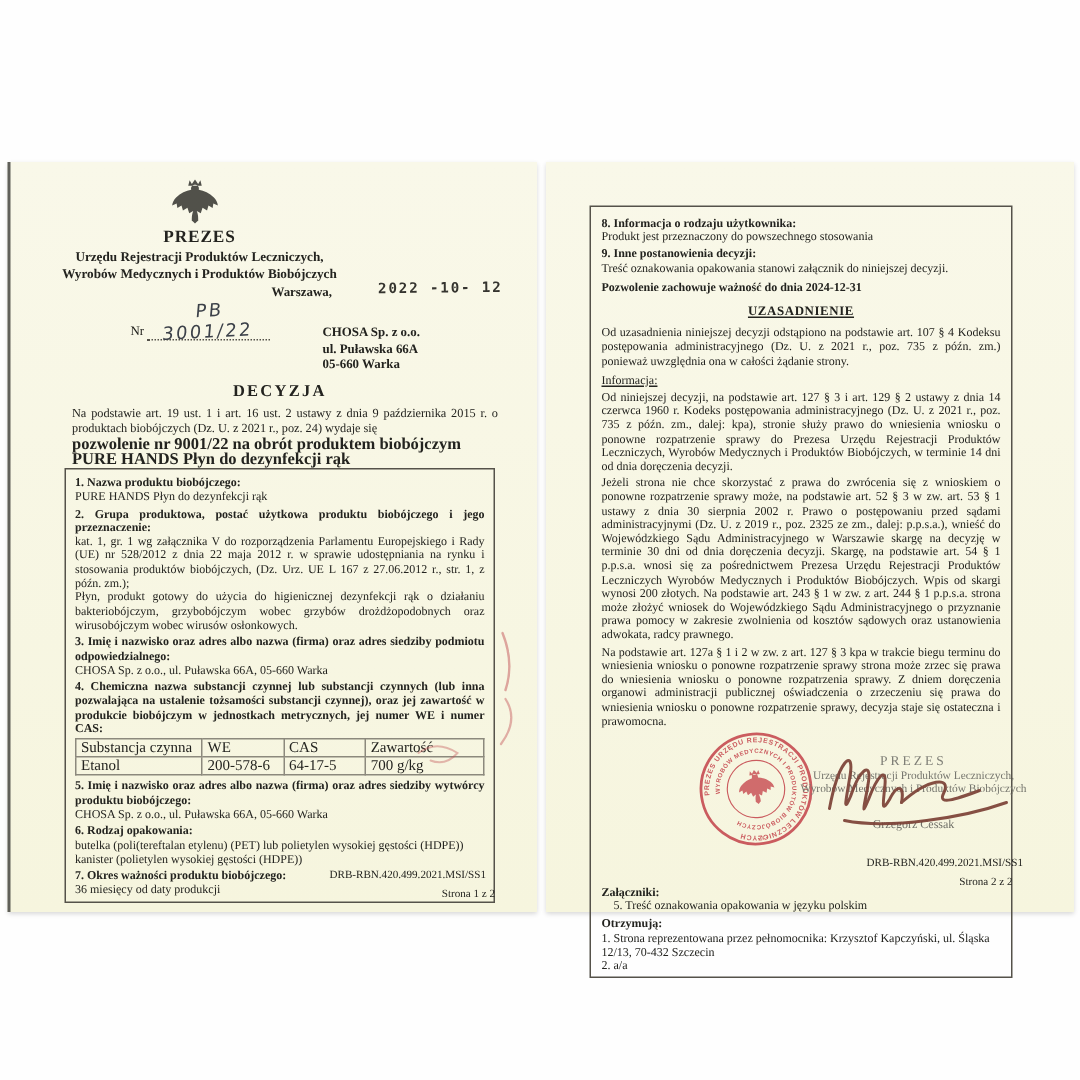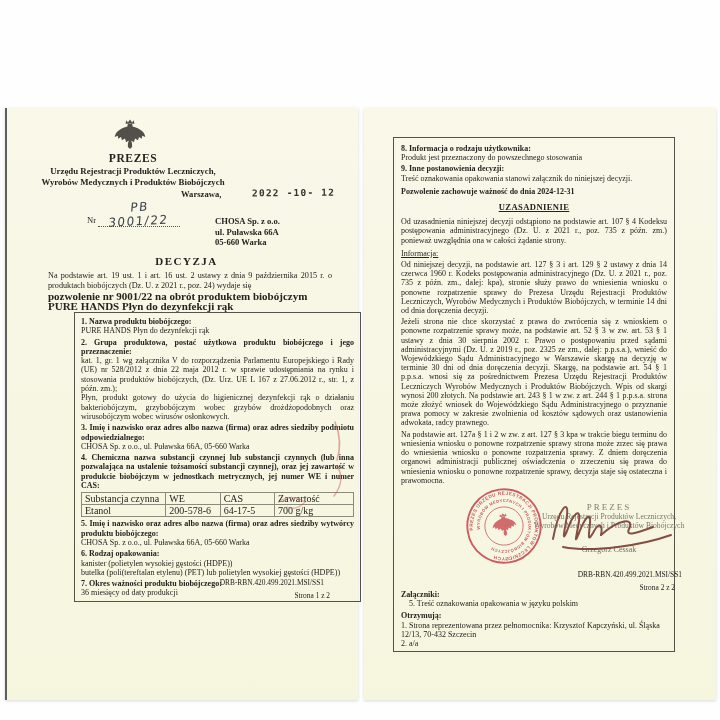--- a/index.html
+++ b/index.html
@@ -1,18 +1,18 @@
 <!DOCTYPE html>
 <html><head>
 <meta charset="utf-8">
 <style>
   html,body{margin:0;padding:0;}
   body{width:720px;height:720px;background:#ffffff;font-family:"Liberation Serif",serif;}
   .canvas{position:relative;width:720px;height:720px;background:#fefefe;overflow:hidden;}
-  .page{position:absolute;top:108px;height:592px;background:linear-gradient(180deg,#f9f8e9,#f6f5de);
+  .page{position:absolute;top:108px;height:500px;background:linear-gradient(180deg,#f9f8e9,#f6f5de);
         box-shadow:0 1px 3px rgba(0,0,0,.15);color:#23231f;}
   .page1{left:5px;width:353px;}
   .page2{left:364px;width:352px;}
   .edge-shadow{position:absolute;left:0;top:0;bottom:0;width:2px;background:#3a3a36;opacity:.8;}
   .abs{position:absolute;}
   
   .issuer-title{left:8px;top:44px;width:240px;text-align:center;font-size:11.5px;font-weight:bold;letter-spacing:.6px;}
   .org1{left:0px;top:58px;width:256px;text-align:center;font-size:8.8px;font-weight:bold;}
   .org2{left:0px;top:69px;width:256px;text-align:center;font-size:8.8px;font-weight:bold;}
   .place{left:176px;top:81px;font-size:8.6px;font-weight:bold;}
@@ -21,21 +21,21 @@
   .nr-line{left:82px;top:90px;font-size:8.6px;}
   .dotted{display:inline-block;width:82px;border-bottom:1.6px dotted #55524a;text-align:center;}
   .handwriting{display:inline-block;font-family:"DejaVu Sans",sans-serif;font-size:12px;color:#3c4149;
                letter-spacing:1.5px;transform:rotate(-3deg) skewX(-8deg);position:relative;top:2px;}
   .recipient{left:210px;top:108px;font-size:8.6px;font-weight:bold;line-height:10.5px;}
   .doc-title{left:38px;top:147px;width:287px;text-align:center;font-size:11px;font-weight:bold;letter-spacing:1.5px;}
   .legal{left:43px;top:163px;width:284px;font-size:8.2px;line-height:9.8px;text-align:justify;}
   .permit{left:43px;top:184px;width:284px;font-size:11px;line-height:9.8px;font-weight:bold;}
   
   .box1{left:38px;top:204px;width:287px;border:1px solid #55524a;box-sizing:border-box;
-        padding:2px 6px 3px;font-size:8px;line-height:9.3px;margin-left:31px;}
+        padding:2px 6px 3px;font-size:8px;line-height:9.3px;}
   .item{margin-top:2px;}
   .ilabel{font-weight:bold;text-align:justify;}
   .ibody{text-align:justify;}
   table.subst{width:100%;border-collapse:collapse;margin:2px 0 1px;font-size:10px;}
   table.subst th,table.subst td{border:1px solid #8c897d;padding:1px 3px;text-align:left;font-weight:normal;line-height:9px;}
   .cw1{width:31%;} .cw2{width:20%;} .cw3{width:20%;} .cw4{width:29%;}
   .footer-ref{right:34px;font-size:7.4px;}
   .footer-page{left:38px;width:287px;text-align:right;font-size:7.4px;}
   
   .box2{left:29px;top:29px;width:282px;border:1px solid #55524a;box-sizing:border-box;
@@ -134,22 +134,22 @@
             </tr>
           </tbody>
         </table>
       </div>
       <div class="item">
         <div class="ilabel">5. Imię i nazwisko oraz adres albo nazwa (firma) oraz adres siedziby wytwórcy produktu biobójczego:</div>
         <div class="ibody">CHOSA Sp. z o.o., ul. Puławska 66A, 05-660 Warka</div>
       </div>
       <div class="item">
         <div class="ilabel">6. Rodzaj opakowania:</div>
+        <div class="ibody">butelka (poli(tereftalan etylenu) (PET) lub polietylen wysokiej gęstości (HDPE))</div>
         <div class="ibody">kanister (polietylen wysokiej gęstości (HDPE))</div>
-        <div class="ibody">butelka (poli(tereftalan etylenu) (PET) lub polietylen wysokiej gęstości (HDPE))</div>
       </div>
       <div class="item">
         <div class="ilabel">7. Okres ważności produktu biobójczego:</div>
         <div class="ibody">36 miesięcy od daty produkcji</div>
       </div>
     </div>
 
     <svg class="bleed-svg" viewBox="0 0 90 130">
       <path d="M70 14 q8 20 2 38" fill="none" stroke="rgba(196,84,88,.5)" stroke-width="1.6" stroke-linecap="round"></path>
       <path d="M72 58 q9 14 -3 30" fill="none" stroke="rgba(196,84,88,.45)" stroke-width="1.5" stroke-linecap="round"></path>

